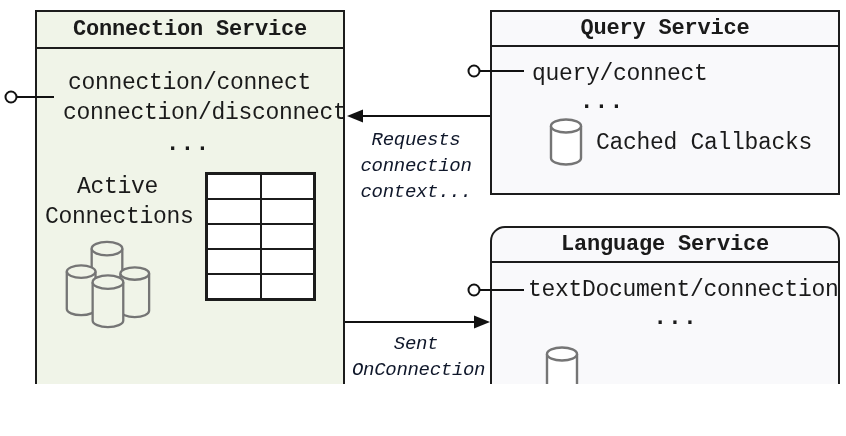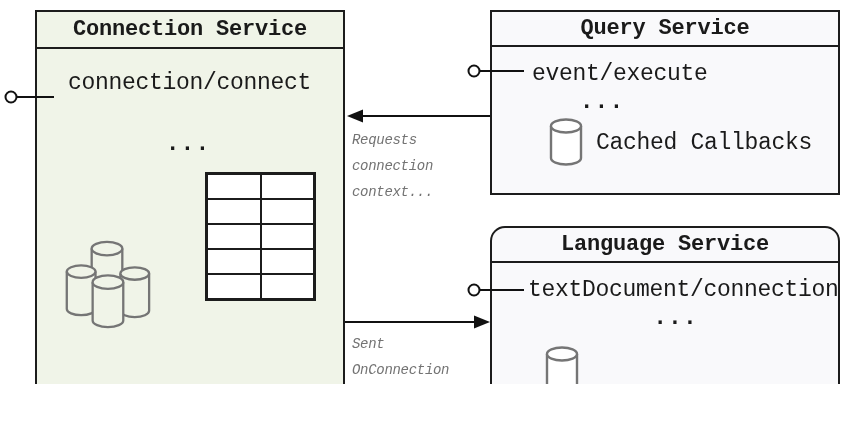--- a/index.html
+++ b/index.html
@@ -13,42 +13,44 @@
   .box-header{
     box-sizing:border-box;border-bottom:2px solid #1c1c1c;width:100%;
     display:flex;align-items:center;justify-content:center;
     font-weight:bold;font-size:22px;letter-spacing:-0.2px;
   }
   .body-text{font-size:23px;letter-spacing:-0.3px;line-height:30px;white-space:nowrap;}
   .abs{position:absolute;}
   .centered{text-align:center;}
   .ellipsis-row{font-size:23px;font-weight:bold;letter-spacing:1px;text-align:center;line-height:20px;}
   .annot{
-    position:absolute;font-style:italic;font-size:14px;line-height:26px;
-    text-align:left;letter-spacing:-0.3px;color:#737373;
+    position:absolute;font-style:italic;font-size:19px;line-height:26px;
+    text-align:center;letter-spacing:-0.3px;color:#0f172a;
   }
   .cb-table{
     position:absolute;display:grid;grid-template-columns:1fr 1fr;grid-auto-rows:1fr;
     background:#ffffff;border:2px solid #1c1c1c;
   }
   .cb-table .cell{border:1px solid #1c1c1c;}
   svg{display:block;}
   #overlay{position:absolute;left:0;top:0;pointer-events:none;}
 </style>
 </head>
 <body>
 
 <div id="canvas">
 
   <div class="box box-green" style="left:35px;top:10px;width:310px;height:415px;position:absolute;">
     <div class="box-header" style="height:37px;">Connection Service</div>
 
     <div class="abs body-text" style="left:31px;top:56px;">connection/connect</div>
+    <div class="abs body-text" style="left:26px;top:86px;">connection/disconnect</div>
     <div class="abs ellipsis-row" style="left:26px;top:122px;width:250px;">...</div>
 
+    <div class="abs body-text centered" style="left:8px;top:160px;width:145px;white-space:normal;">Active Connections</div>
 
     <svg class="abs" style="left:22px;top:228px;" width="96" height="90" viewBox="0 0 100 94">
       <g fill="#f0f4e8" stroke="#757575" stroke-width="2.4">
         <path d="M34 9 V58 A16 7 0 0 0 66 58 V9"></path>
           <ellipse cx="50" cy="9" rx="16" ry="7"></ellipse>
         <path d="M8 33 V72 A15 6.5 0 0 0 38 72 V33"></path>
           <ellipse cx="23" cy="33" rx="15" ry="6.5"></ellipse>
         <path d="M64 35 V74 A15 6.5 0 0 0 94 74 V35"></path>
           <ellipse cx="79" cy="35" rx="15" ry="6.5"></ellipse>
         <path d="M35 44 V84 A16 7 0 0 0 67 84 V44"></path>
@@ -67,21 +69,21 @@
       <div class="cell"></div>
       <div class="cell"></div>
       <div class="cell"></div>
     </div>
 
   </div>
 
   <div class="box box-gray" style="left:490px;top:10px;width:350px;height:185px;position:absolute;">
     <div class="box-header" style="height:35px;">Query Service</div>
 
-    <div class="abs body-text" style="left:40px;top:47px;">event/execute</div>
+    <div class="abs body-text" style="left:40px;top:47px;">query/connect</div>
     <div class="abs ellipsis-row" style="left:40px;top:80px;width:140px;">...</div>
 
     <svg class="abs" style="left:56px;top:106px;" width="36" height="48" viewBox="0 0 36 48">
       <g fill="#ffffff" stroke="#757575" stroke-width="2.4">
         <path d="M3 8 V40 A15 6.5 0 0 0 33 40 V8"></path>
           <ellipse cx="18" cy="8" rx="15" ry="6.5"></ellipse>
       </g>
     </svg>
     <div class="abs body-text" style="left:104px;top:116px;">Cached Callbacks</div>
   </div>

